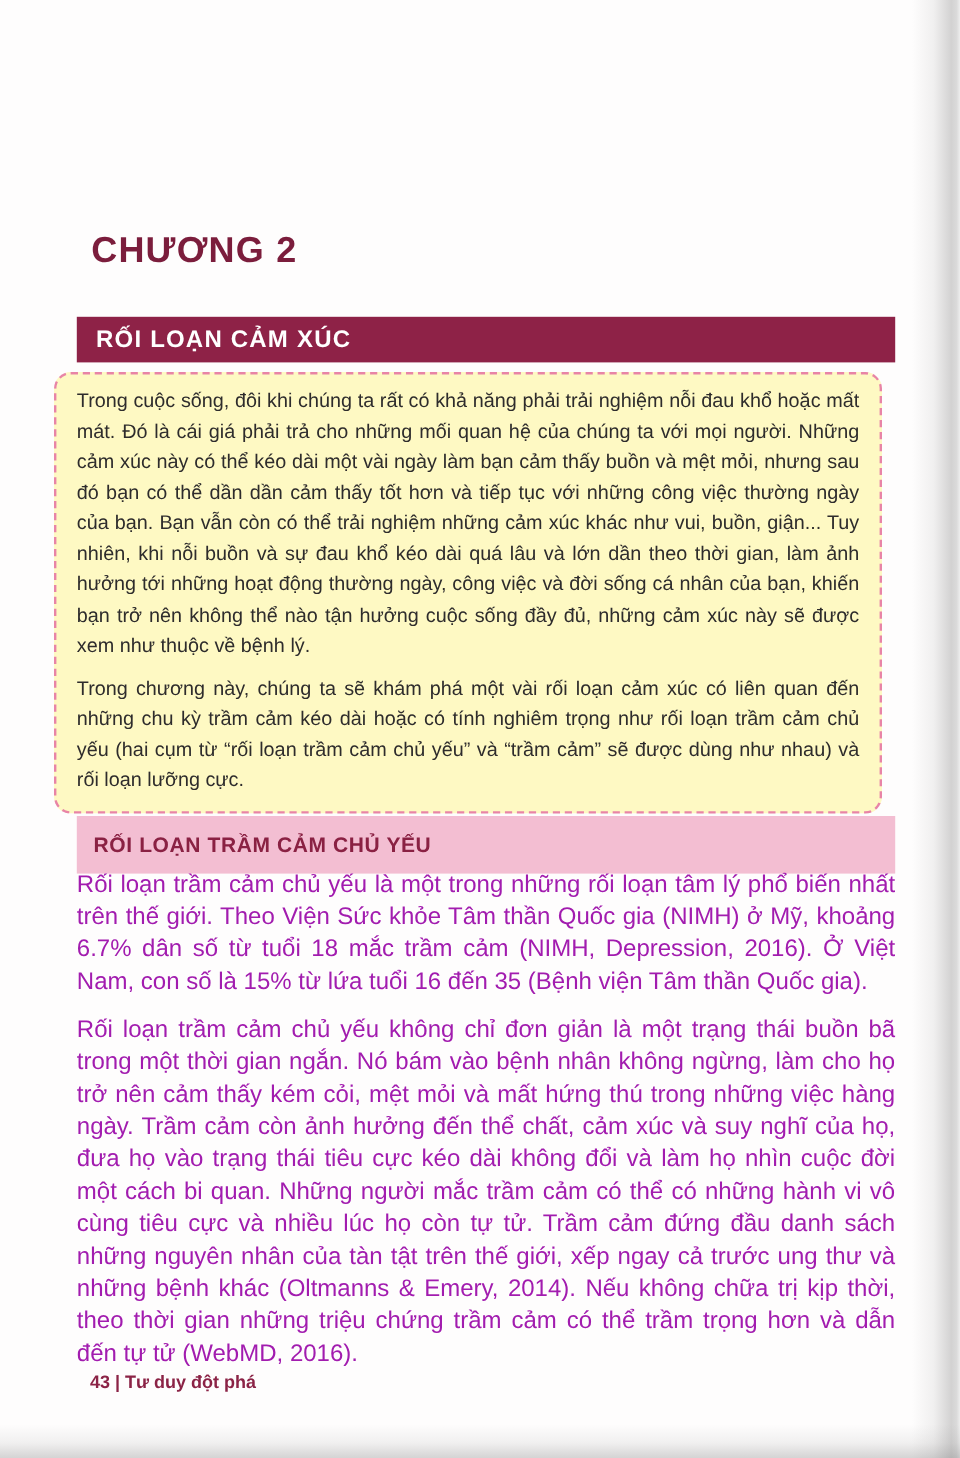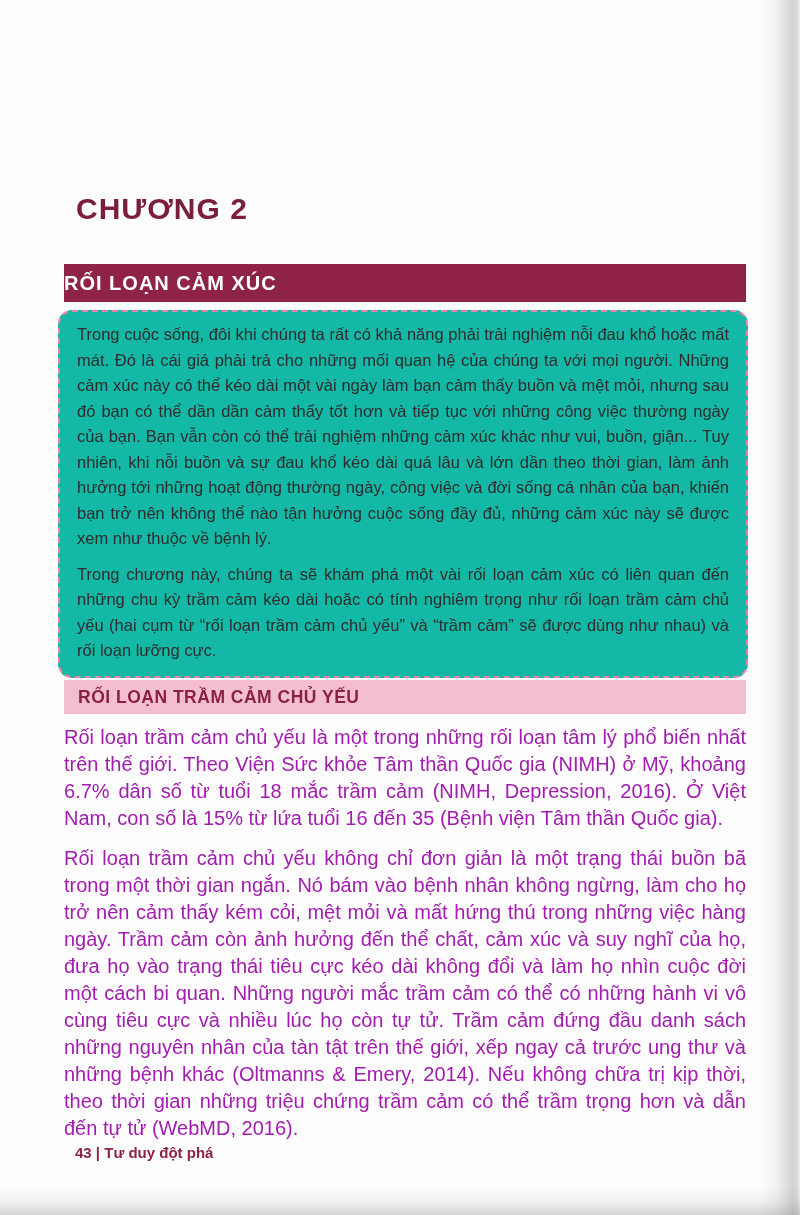--- a/index.html
+++ b/index.html
@@ -32,35 +32,36 @@
   .section-banner {
     position: absolute;
     top: 264px;
     left: 64px;
     width: 682px;
     height: 38px;
     background: #8e2247;
     color: #ffffff;
     display: flex;
     align-items: center;
+    padding-left: 16px;
     box-sizing: border-box;
     font-size: 20px;
     font-weight: bold;
     letter-spacing: 1px;
   }
   .intro-box {
     position: absolute;
     top: 310px;
-    left: 58px;
+    left: 45px;
     width: 690px;
     box-sizing: border-box;
     border: 2px dashed #e884a6;
     border-radius: 14px;
     padding: 10px 17px 12px 17px;
-    background: #14b8a6;
+    background: #fef9c3;
   }
   .intro-box p {
     margin: 0 0 10px 0;
     font-size: 16.5px;
     line-height: 25.5px;
     text-align: justify;
     color: #2e2c2c;
   }
   .intro-box p:last-child { margin-bottom: 0; }
   .bleed-artifact {
@@ -71,21 +72,21 @@
     font-size: 12.5px;
     color: rgba(150, 128, 115, 0.55);
     white-space: nowrap;
     overflow: hidden;
   }
   .subsection-banner {
     position: absolute;
     top: 680px;
     left: 64px;
     width: 682px;
-    height: 34px;
+    height: 48px;
     background: #f3bed2;
     color: #8a2143;
     display: flex;
     align-items: center;
     padding-left: 14px;
     box-sizing: border-box;
     font-size: 17.5px;
     font-weight: bold;
     letter-spacing: 0.5px;
   }

